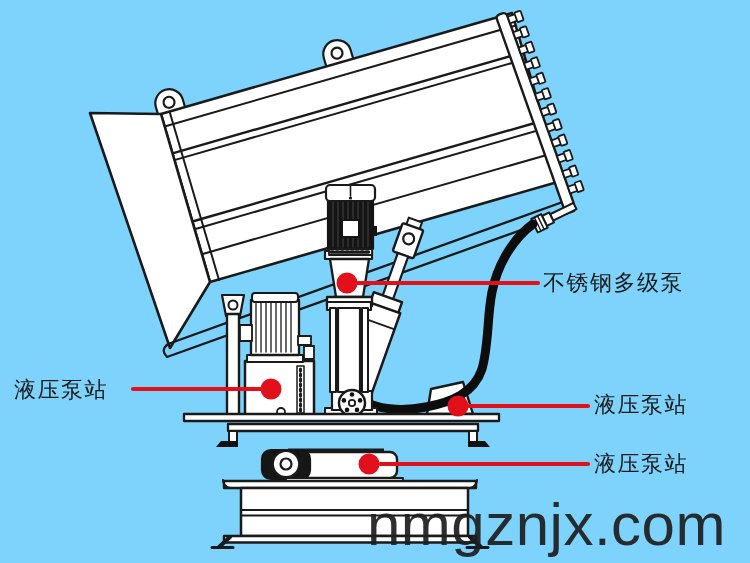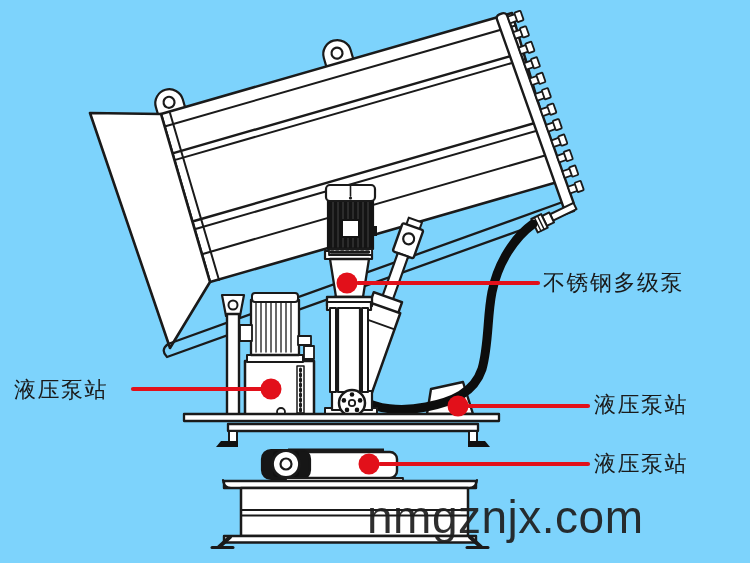--- a/index.html
+++ b/index.html
@@ -11,21 +11,21 @@
   .callout-label{
     position:absolute;font-size:22px;font-weight:500;color:#1a1a1a;
     letter-spacing:1.5px;white-space:nowrap;line-height:1.15;
     font-family:"Liberation Sans",sans-serif;
   }
   #label-pump{left:543px;top:270px;}
   #label-station{left:14px;top:377px;}
   #label-cylinder{left:594px;top:392px;}
   #label-turntable{left:594px;top:451px;}
   #watermark{
-    position:absolute;left:367px;top:490px;font-size:46px;font-weight:400;
+    position:absolute;left:367px;top:490px;font-size:60px;font-weight:400;
     color:#1f1f1f;letter-spacing:0.5px;opacity:0.93;white-space:nowrap;
     font-family:"Liberation Sans",sans-serif;
   }
 </style>
 </head>
 <body>
 
 <div id="stage">
 
   <svg id="drawing" width="750" height="563" viewBox="0 0 750 563" fill="none" stroke="#1a1a1a" stroke-width="2.2" stroke-linejoin="round" stroke-linecap="round">

